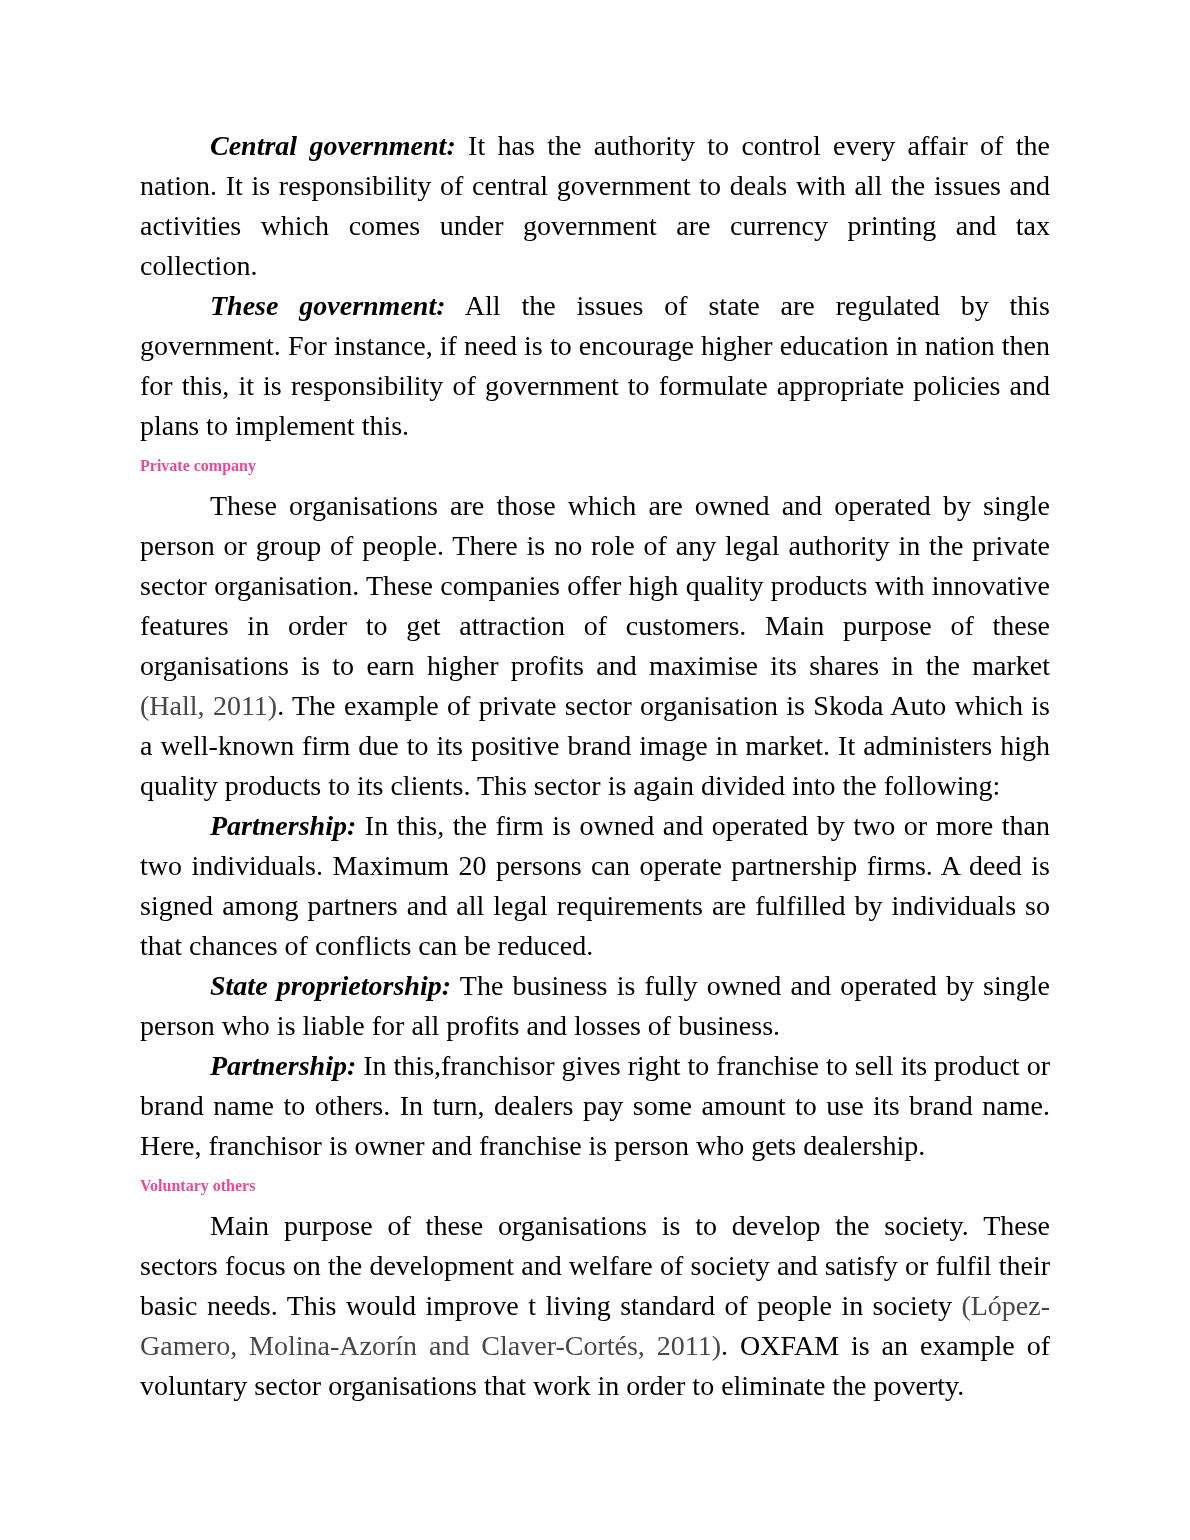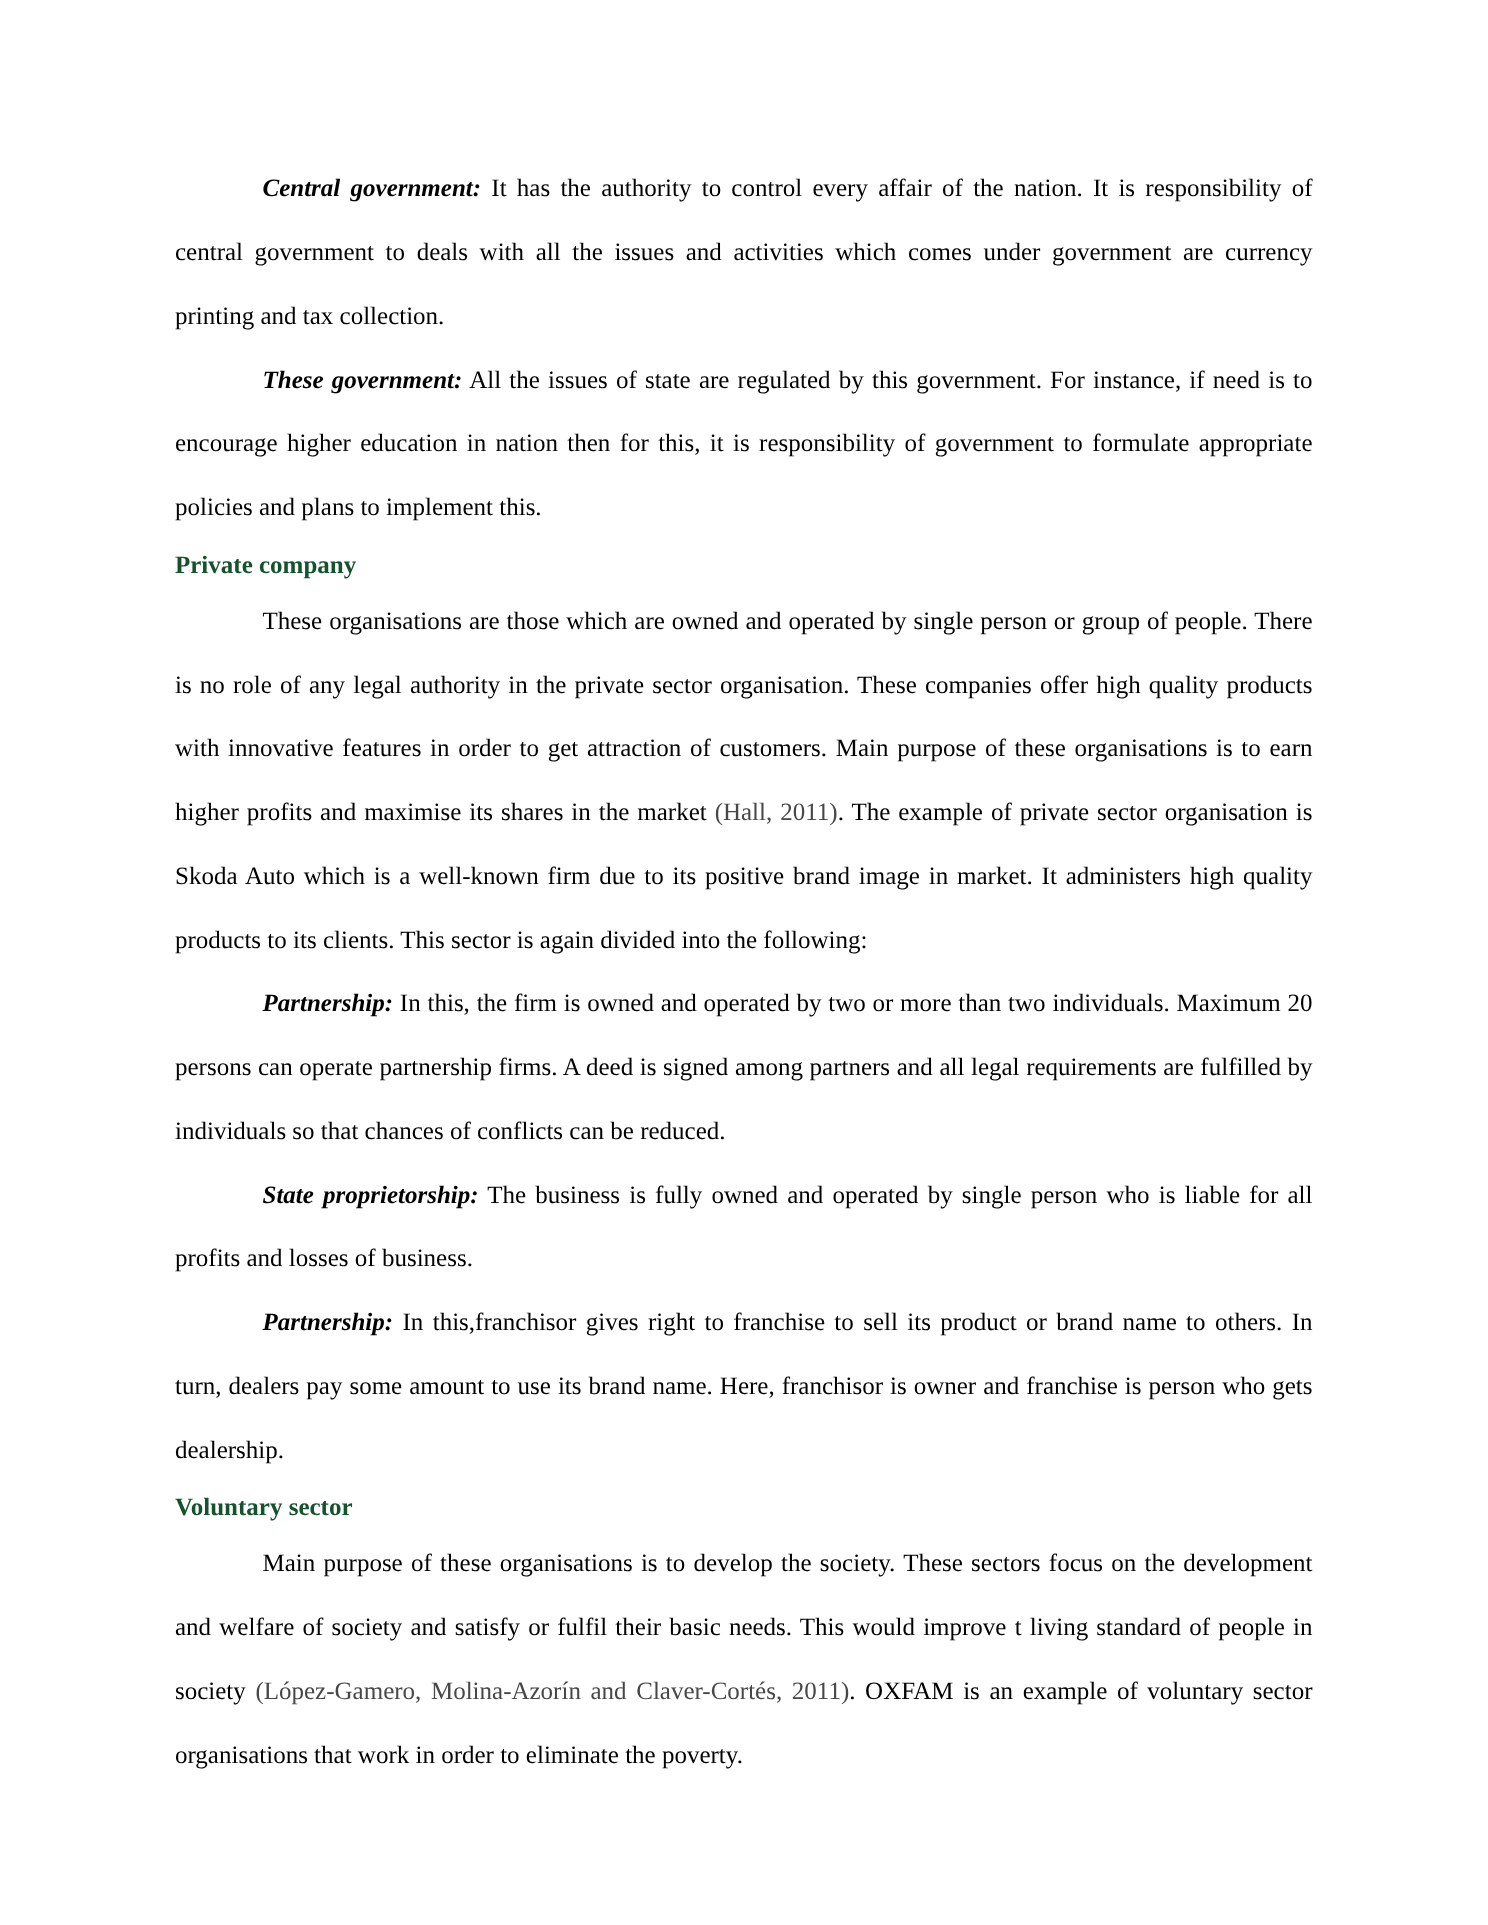--- a/index.html
+++ b/index.html
@@ -15,34 +15,34 @@
     color: #000000;
   }
   .page {
     width: 1190px;
     min-height: 1540px;
     background: #ffffff;
     padding: 126px 140px 100px 140px;
   }
   .para {
     margin: 0;
-    font-size: 20px;
-    line-height: 51px;
+    font-size: 28px;
+    line-height: 40px;
     text-align: justify;
     text-indent: 70px;
     color: #000000;
   }
   .heading {
     margin: 0;
-    font-size: 20px;
+    font-size: 16px;
     line-height: 40px;
     font-weight: bold;
     text-align: left;
     text-indent: 0;
-    color: #14532d;
+    color: #ec4899;
   }
   .lead {
     font-weight: bold;
     font-style: italic;
   }
   .citation {
     color: #474747;
     margin-top: 32px;
   }
 </style>
@@ -59,17 +59,17 @@
   <p class="heading">Private company</p>
 
   <p class="para"><span>These organisations are those which are owned and operated by single person or group of people. There is no role of any legal authority in the private sector organisation. These companies offer high quality products with innovative features in order to get attraction of customers. Main purpose of these organisations is to earn higher profits and maximise its shares in the market </span><span class="citation">(Hall, 2011)</span><span>. The example of private sector organisation is Skoda Auto which is a well-known firm due to its positive brand image in market. It administers high quality products to its clients. This sector is again divided into the following:</span></p>
 
   <p class="para"><span class="lead">Partnership:</span><span> In this, the firm is owned and operated by two or more than two individuals. Maximum 20 persons can operate partnership firms. A deed is signed among partners and all legal requirements are fulfilled by individuals so that chances of conflicts can be reduced.</span></p>
 
   <p class="para"><span class="lead">State proprietorship:</span><span> The business is fully owned and operated by single person who is liable for all profits and losses of business.</span></p>
 
   <p class="para"><span class="lead">Partnership:</span><span> In this,franchisor gives right to franchise to sell its product or brand name to others. In turn, dealers pay some amount to use its brand name. Here, franchisor is owner and franchise is person who gets dealership.</span></p>
 
-  <p class="heading">Voluntary sector</p>
+  <p class="heading">Voluntary others</p>
 
   <p class="para"><span>Main purpose of these organisations is to develop the society. These sectors focus on the development and welfare of society and satisfy or fulfil their basic needs. This would improve t living standard of people in  society </span><span class="citation">(López-Gamero, Molina-Azorín and Claver-Cortés, 2011)</span><span>. OXFAM is an example of voluntary sector organisations that work in order to eliminate the poverty.</span></p>
 
 </div>
 
 </body></html>

